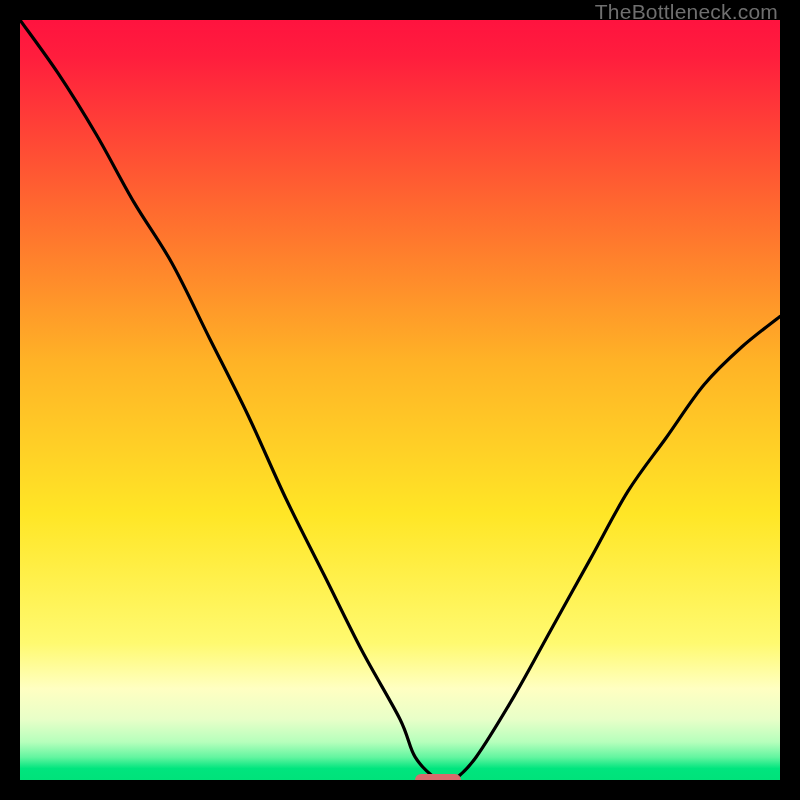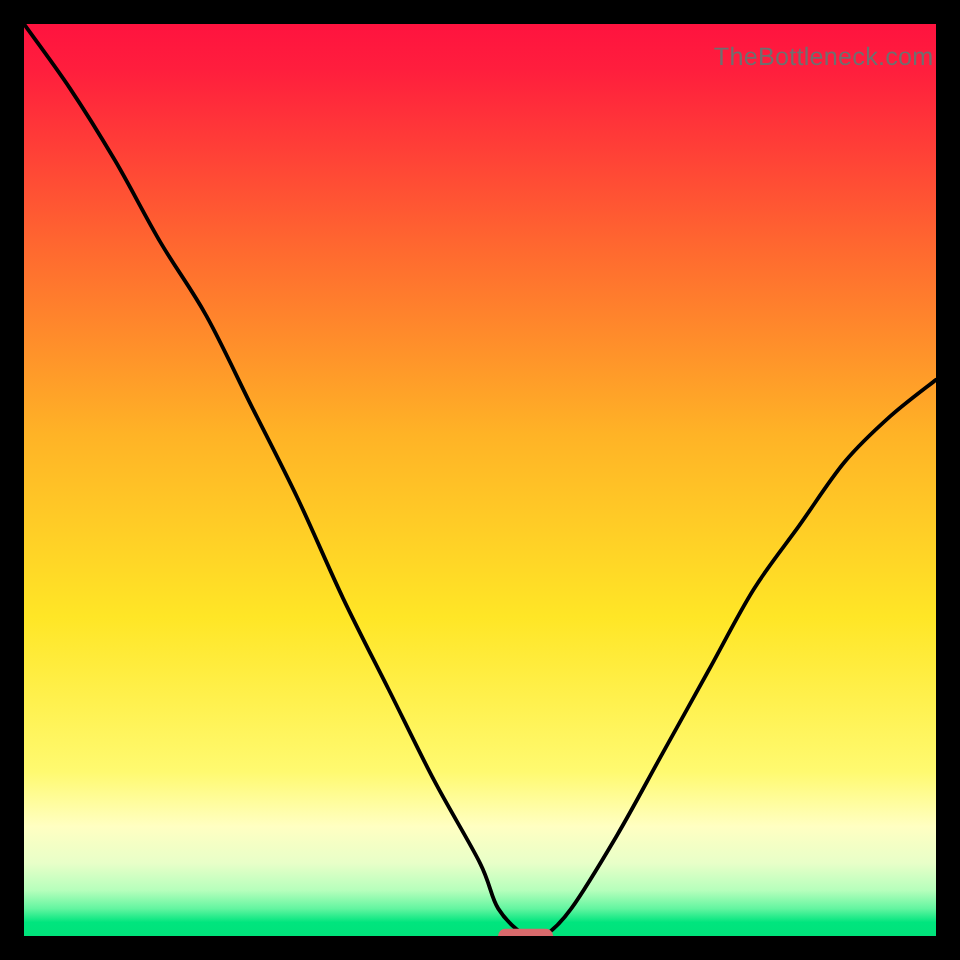--- a/index.html
+++ b/index.html
@@ -42,21 +42,20 @@
     height: 760px;
   }
   .watermark {
     position: absolute;
     top: 0px;
     right: 22px;
     color: #6f6f6f;
     font-size: 21px;
     font-weight: 500;
     letter-spacing: 0.2px;
-    margin-top: 36px;
   }
   .marker {
     position: absolute;
     height: 12px;
     border-radius: 6px;
     background: #d86a6c;
   }
 </style>
 </head>
 <body>

